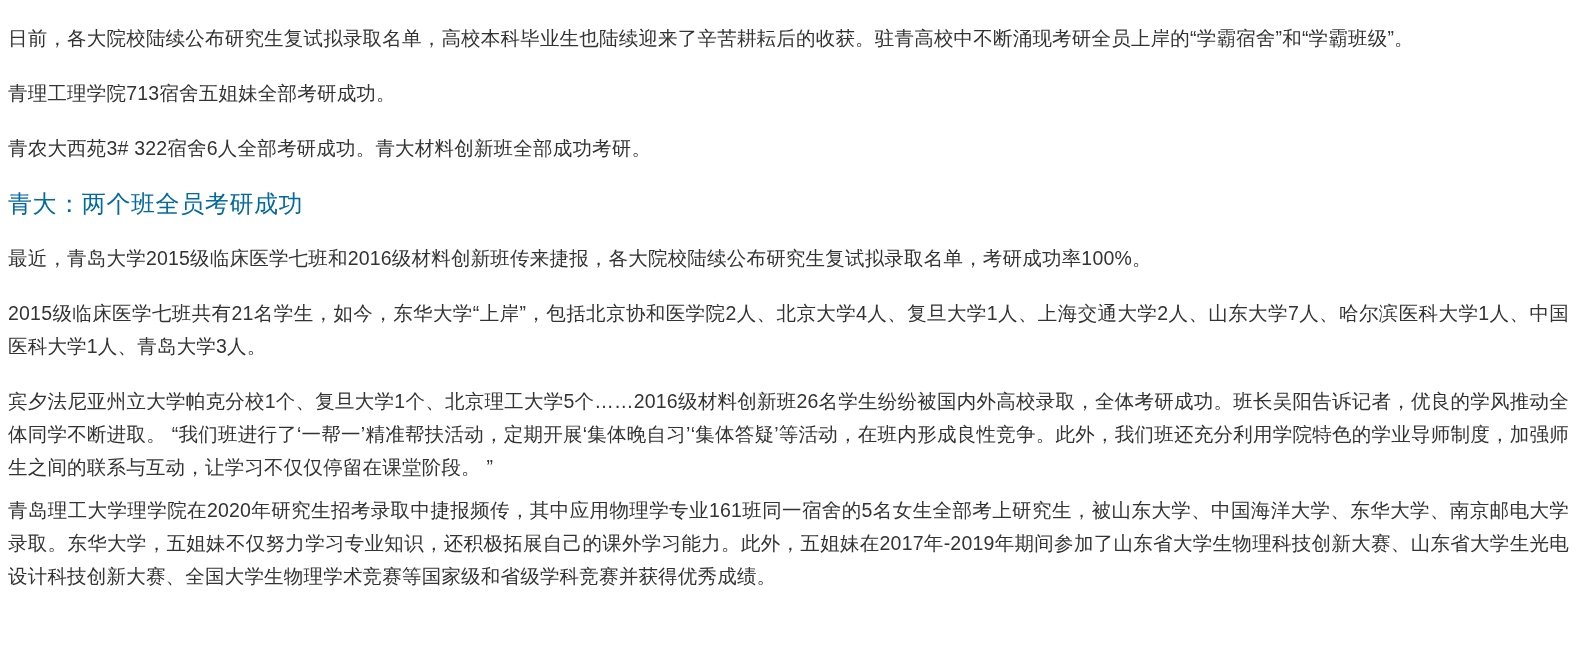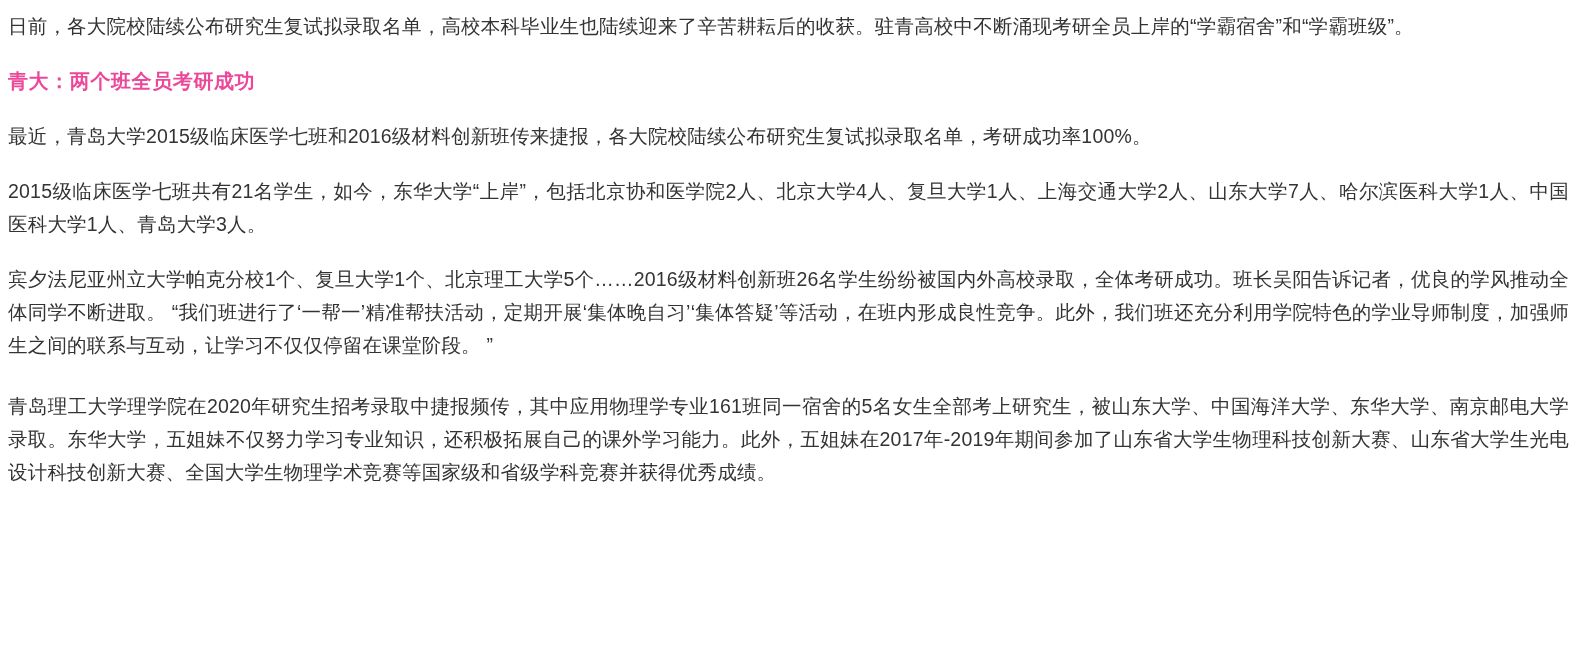--- a/index.html
+++ b/index.html
@@ -20,37 +20,39 @@
   }
   p.para {
     font-size: 19.5px;
     line-height: 33px;
     color: #333333;
     margin: 0 0 22px 0;
     text-align: justify;
     letter-spacing: 0.2px;
   }
   p.para.first {
-    margin-top: 10px;
+    margin-top: 22px;
   }
   p.heading {
-    font-size: 20px;
+    font-size: 24px;
     line-height: 33px;
-    color: #ec4899;
-    font-weight: bold;
+    color: #0369a1;
+    font-weight: normal;
     margin: 0 0 22px 0;
     letter-spacing: 0.6px;
   }
   p.tight {
-    margin-bottom: 28px;
+    margin-bottom: 10px;
   }
 </style>
 </head>
 <body>
 
 <div class="article">
   <p class="para first">日前，各大院校陆续公布研究生复试拟录取名单，高校本科毕业生也陆续迎来了辛苦耕耘后的收获。驻青高校中不断涌现考研全员上岸的“学霸宿舍”和“学霸班级”。</p>
+  <p class="para">青理工理学院713宿舍五姐妹全部考研成功。</p>
+  <p class="para">青农大西苑3# 322宿舍6人全部考研成功。青大材料创新班全部成功考研。</p>
   <p class="heading">青大：两个班全员考研成功</p>
   <p class="para">最近，青岛大学2015级临床医学七班和2016级材料创新班传来捷报，各大院校陆续公布研究生复试拟录取名单，考研成功率100%。</p>
   <p class="para">2015级临床医学七班共有21名学生，如今，东华大学“上岸”，包括北京协和医学院2人、北京大学4人、复旦大学1人、上海交通大学2人、山东大学7人、哈尔滨医科大学1人、中国医科大学1人、青岛大学3人。</p>
   <p class="para tight">宾夕法尼亚州立大学帕克分校1个、复旦大学1个、北京理工大学5个……2016级材料创新班26名学生纷纷被国内外高校录取，全体考研成功。班长吴阳告诉记者，优良的学风推动全体同学不断进取。 “我们班进行了‘一帮一’精准帮扶活动，定期开展‘集体晚自习’‘集体答疑’等活动，在班内形成良性竞争。此外，我们班还充分利用学院特色的学业导师制度，加强师生之间的联系与互动，让学习不仅仅停留在课堂阶段。 ”</p>
   <p class="para">青岛理工大学理学院在2020年研究生招考录取中捷报频传，其中应用物理学专业161班同一宿舍的5名女生全部考上研究生，被山东大学、中国海洋大学、东华大学、南京邮电大学录取。东华大学，五姐妹不仅努力学习专业知识，还积极拓展自己的课外学习能力。此外，五姐妹在2017年-2019年期间参加了山东省大学生物理科技创新大赛、山东省大学生光电设计科技创新大赛、全国大学生物理学术竞赛等国家级和省级学科竞赛并获得优秀成绩。</p>
 </div>
 
 </body></html>

